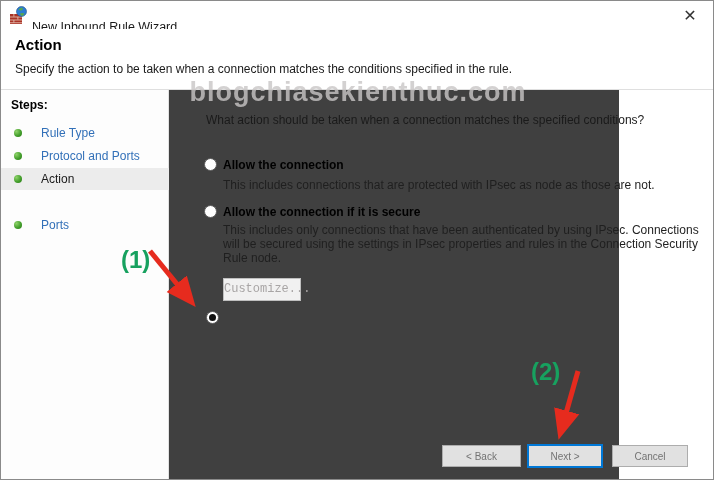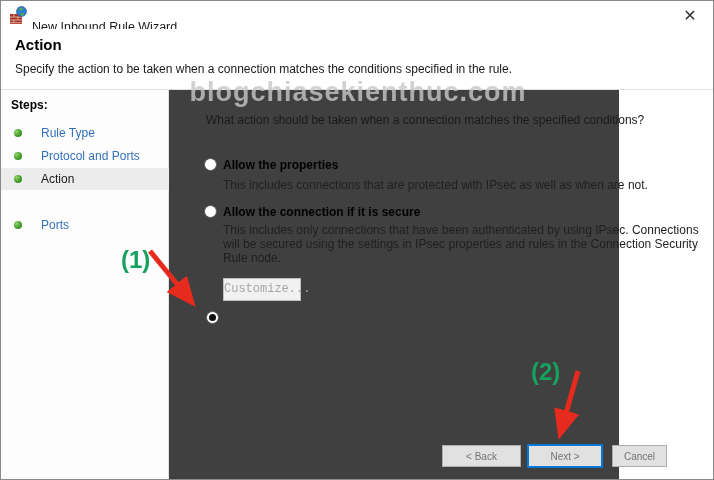--- a/index.html
+++ b/index.html
@@ -54,21 +54,21 @@
     font-size:12px; font-family:Liberation Mono, monospace; text-align:center; line-height:21px;
   }
   
   .btn {
     position:absolute; height:22px; background:#e1e1e1; border:1px solid #adadad;
     font-size:10px; color:#737373; font-family:inherit; text-align:center; cursor:pointer;
     display:flex; align-items:center; justify-content:center;
   }
   .btn-back   { left:441px; top:444px; width:79px; }
   .btn-next   { left:526px; top:443px; width:76px; height:24px; border:2px solid #0078d7; }
-  .btn-cancel { left:611px; top:444px; width:55px; }
+  .btn-cancel { left:611px; top:444px; width:76px; }
   
   .watermark {
     position:absolute; left:0; top:76px; width:714px; text-align:center;
     font-size:27px; font-weight:bold; color:#c9c6c6; opacity:0.8;
     letter-spacing:1px; pointer-events:none;
   }
   
   .ann-num {
     position:absolute; font-size:24px; font-weight:bold; color:#17a15f;
     pointer-events:none;
@@ -125,22 +125,22 @@
       <div class="step-item" style="top:124px;">
         <span class="step-bullet"></span>
         <span>Ports</span>
       </div>
     </div>
   </div>
 
   <div class="question">What action should be taken when a connection matches the specified conditions?</div>
 
   <span class="radio" style="left:203px; top:157px;"></span>
-  <span class="opt-label" style="left:222px; top:157px;">Allow the properties</span>
-  <div class="opt-desc" style="left:222px; top:177px; width:490px;">This includes connections that are protected with IPsec as well as when are not.</div>
+  <span class="opt-label" style="left:222px; top:157px;">Allow the connection</span>
+  <div class="opt-desc" style="left:222px; top:177px; width:490px;">This includes connections that are protected with IPsec as node as those are not.</div>
 
   <span class="radio" style="left:203px; top:204px;"></span>
   <span class="opt-label" style="left:222px; top:204px;">Allow the connection if it is secure</span>
   <div class="opt-desc" style="left:222px; top:222px; width:495px;">This includes only connections that have been authenticated by using IPsec.  Connections will be secured using the settings in IPsec properties and rules in the Connection Security Rule node.</div>
   <button class="customize-btn" disabled="">Customize...</button>
 
   <span class="radio selected" style="left:205px; top:310px;"></span>
 
   <div class="watermark">blogchiasekienthuc.com</div>
 

